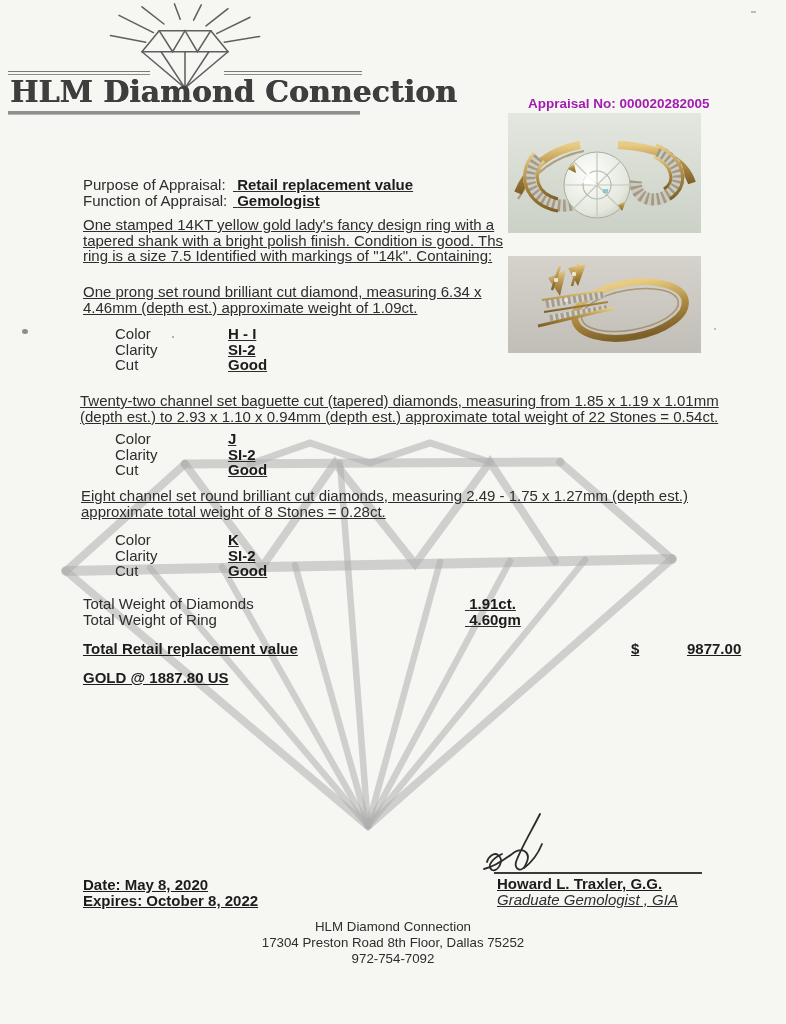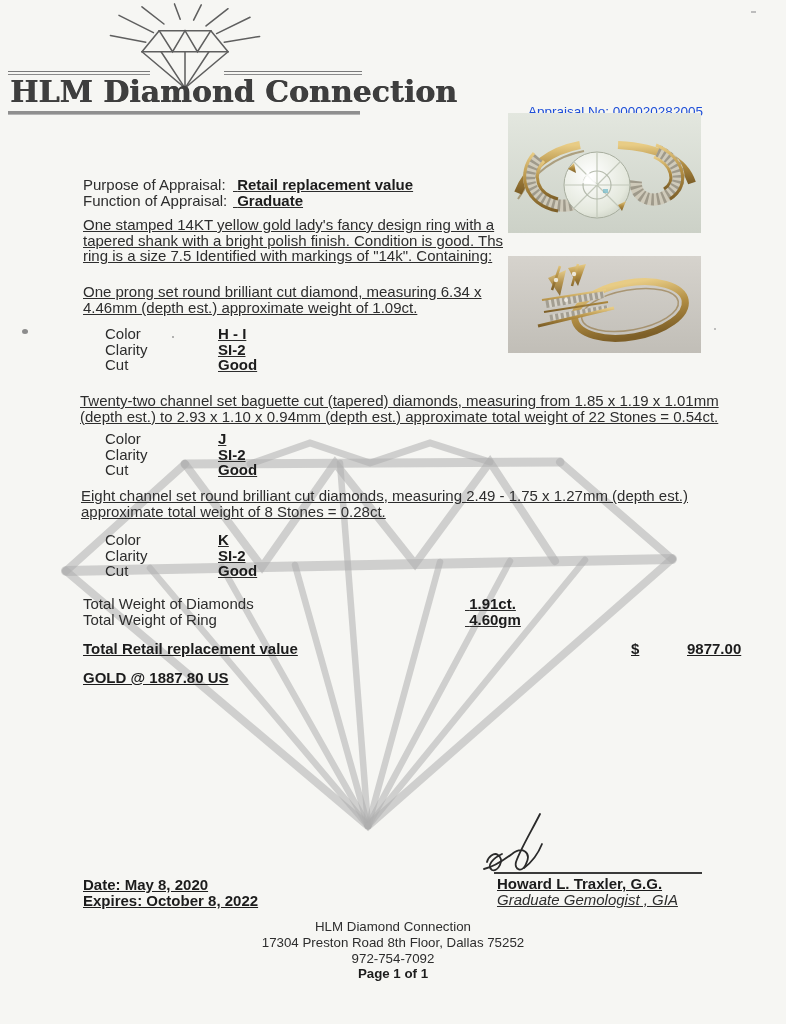--- a/index.html
+++ b/index.html
@@ -13,28 +13,28 @@
   #watermark{position:absolute;left:0;top:0;z-index:0;}
   
   .logo-svg{position:absolute;left:100px;top:2px;z-index:2;}
   .rule-double{position:absolute;height:2px;border-top:1.5px solid #7a7a7a;border-bottom:1.5px solid #8a8a8a;z-index:2;}
   .rule-thick{position:absolute;height:3px;background:#8f8f8f;border-bottom:1px solid #b5b5b5;z-index:2;}
   .logo-text{
     position:absolute;left:10px;top:74px;width:370px;z-index:2;
     font-family:"DejaVu Serif",serif;font-weight:bold;font-size:30px;
     color:#3e3e3e;letter-spacing:0px;text-shadow:0.6px 0 0 #3e3e3e;white-space:nowrap;
   }
-  .appraisal-no{position:absolute;left:528px;top:104px;font-size:13.5px;font-weight:normal;color:#1d4ed8;z-index:2;white-space:nowrap;}
+  .appraisal-no{position:absolute;left:528px;top:96px;font-size:13.5px;font-weight:bold;color:#a21caf;z-index:2;white-space:nowrap;}
   
   .photo{position:absolute;z-index:2;line-height:0;}
   
   .body-text{font-size:15px;line-height:15.5px;color:#2d2d2d;text-decoration:underline;}
   .b{font-weight:bold;color:#1c1c1c;}
   .meta-row .lbl{display:inline-block;width:150px;}
-  .trow .tlabel{display:inline-block;width:113px;}
+  .trow .tlabel{display:inline-block;width:113px;margin-left:10px;}
   .totrow .totlbl{display:inline-block;width:382px;}
   .italic{font-style:italic;}
   .sig-line{position:absolute;left:494px;top:872px;width:208px;height:1.8px;background:#3a3a3a;z-index:2;}
   .footer{position:absolute;left:0;top:919px;width:786px;text-align:center;font-size:13.3px;line-height:15.8px;z-index:2;}
   .speck{position:absolute;border-radius:50%;z-index:2;}
 </style>
 </head>
 <body>
 
 <div class="page">
@@ -169,21 +169,21 @@
     </svg>
   </div>
 
   <div class="abs body-text z1" style="left:83px;top:177px;">
     <div class="meta-row">
       <span class="lbl">Purpose of Appraisal:</span>
       <span class="b">Retail replacement value</span>
     </div>
     <div class="meta-row">
       <span class="lbl">Function of Appraisal:</span>
-      <span class="b">Graduate</span>
+      <span class="b">Gemologist</span>
     </div>
   </div>
 
   <div class="abs body-text z1" style="left:83px;top:217px;width:434px;">One stamped 14KT yellow gold lady's fancy design ring with a tapered shank with a bright polish finish. Condition is good. Ths ring is a size 7.5 Identified with markings of "14k".  Containing:</div>
 
   <div class="abs body-text z1" style="left:83px;top:284px;width:450px;">One prong set round brilliant cut diamond, measuring 6.34 x 4.46mm (depth est.) approximate weight of 1.09ct.</div>
   <div class="abs body-text z1" style="left:105px;top:326px;">
     <div class="trow"><span class="tlabel">Color</span><span class="b">H - I</span></div>
     <div class="trow"><span class="tlabel">Clarity</span><span class="b">SI-2</span></div>
     <div class="trow"><span class="tlabel">Cut</span><span class="b">Good</span></div>
@@ -233,21 +233,20 @@
     </g>
   </svg>
   <div class="sig-line"></div>
   <div class="abs body-text b z1" style="left:497px;top:876px;">Howard L. Traxler, G.G.</div>
   <div class="abs body-text italic z1" style="left:497px;top:892px;">Graduate Gemologist , GIA</div>
 
   <div class="footer">
     <div>HLM Diamond Connection</div>
     <div>17304 Preston Road 8th Floor, Dallas 75252</div>
     <div>972-754-7092</div>
-    <div class="b">Page 1 of 1</div>
   </div>
 
   <div class="speck" style="left:22px;top:329px;width:6px;height:5px;background:#8c8c8c;"></div>
   <div class="speck" style="left:172px;top:336px;width:2px;height:2px;background:#9a9a9a;"></div>
   <div class="speck" style="left:751px;top:11px;width:5px;height:2px;background:#bdbdbd;border-radius:0;"></div>
   <div class="speck" style="left:714px;top:328px;width:2px;height:2px;background:#ababab;"></div>
 
 </div>
 
 </body></html>

